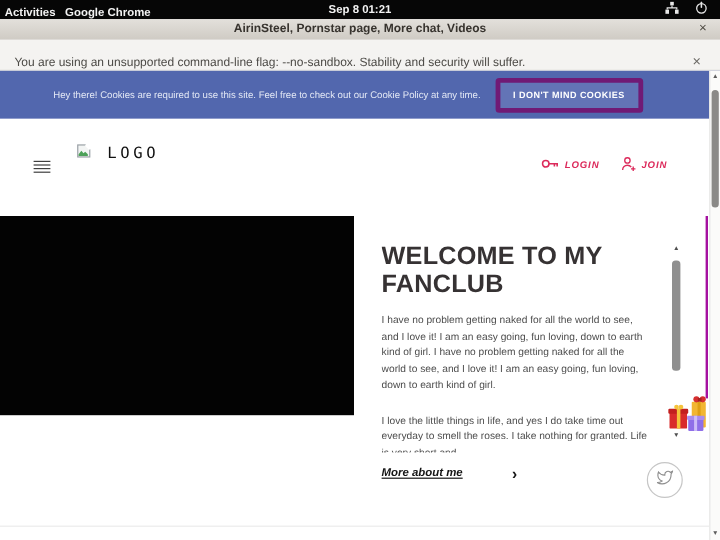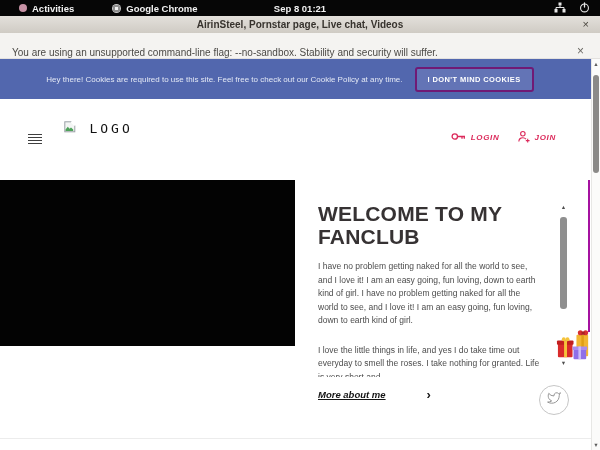--- a/index.html
+++ b/index.html
@@ -2,21 +2,21 @@
 <html><head>
 <meta charset="utf-8">
 <style>
   html,body{margin:0;padding:0;background:#222;}
   #screen{position:relative;width:600px;height:450px;background:#fff;overflow:hidden;
           font-family:"Liberation Sans",sans-serif;-webkit-font-smoothing:antialiased;}
 
   
   .gnome-bar{position:absolute;top:0;left:0;width:600px;height:16px;background:#060606;
              color:#f2f2f2;display:flex;align-items:center;font-size:9.5px;font-weight:bold;}
-  .tb-item{display:flex;align-items:center;gap:5px;padding:0 19px;height:100%;}
+  .tb-item{display:flex;align-items:flex-start;gap:5px;padding:0 4px;height:100%;flex-direction:column;}
   .act-dot{width:8px;height:8px;border-radius:50%;background:#c792a5;display:inline-block;}
   .chrome-ico{width:9px;height:9px;border-radius:50%;display:inline-block;
               background:radial-gradient(circle,#efefef 0 24%,#8f8f8f 25% 58%,#c9c9c9 59% 100%);}
   .tb-clock{position:absolute;left:0;right:0;text-align:center;pointer-events:none;}
   .tb-right{margin-left:auto;display:flex;align-items:center;gap:13px;padding-right:10px;}
 
   
   .titlebar{position:absolute;top:16px;left:0;width:600px;height:17px;
             background:linear-gradient(#e3e0db,#cfcbc4);border-bottom:1px solid #b3afa7;
             display:flex;align-items:center;justify-content:center;
@@ -29,21 +29,21 @@
            border-bottom:1px solid #e3e1df;display:flex;align-items:flex-end;
            color:#4c4a46;font-size:10px;padding:0 12px;box-sizing:border-box;}
   .flag-msg{flex:1;}
   .flag-close{color:#6c6a66;font-size:12px;margin-right:4px;}
 
   
   .cookiebar{position:absolute;top:59px;left:0;width:600px;height:40px;background:#5267AE;
              display:flex;align-items:center;justify-content:center;gap:12px;
              box-sizing:border-box;padding-right:40px;padding-left:20px;}
   .cookie-msg{color:#e3e8f5;font-size:8px;}
-  .cookie-btn{background:#6374b6;border:2px solid #701a75;border-radius:3px;color:#fff;
+  .cookie-btn{background:#6374b6;border:4px solid #701a75;border-radius:3px;color:#fff;
               font-family:inherit;font-size:7.5px;font-weight:bold;letter-spacing:.4px;
               padding:6px 11px;white-space:nowrap;}
 
   
   .site-header{position:absolute;top:99px;left:0;width:600px;height:81px;background:#fff;}
   .hamburger{position:absolute;left:28px;top:35px;width:14px;cursor:pointer;}
   .hamburger span{display:block;height:1.4px;background:#3f3f3f;margin-bottom:1.5px;}
   .logo{position:absolute;left:64px;top:20px;}
   .logo-text{font-family:"DejaVu Sans Mono",monospace;font-size:13px;letter-spacing:3px;
              color:#111;margin-left:9px;}
@@ -113,21 +113,21 @@
       <span>
         <svg width="11" height="11" viewBox="0 0 12 12">
           <circle cx="6" cy="6.5" r="4.3" stroke="#e6e6e6" stroke-width="1.2" fill="none"></circle>
           <path d="M6 1v4.5" stroke="#e6e6e6" stroke-width="1.4" stroke-linecap="round"></path>
         </svg>
       </span>
     </div>
   </div>
 
   <div class="titlebar">
-    <span>AirinSteel, Pornstar page, Live chat, Videos</span>
+    <span>AirinSteel, Pornstar page, More chat, Videos</span>
     <span class="win-close">×</span>
   </div>
 
   <div class="flagbar">
     <span class="flag-msg">You are using an unsupported command-line flag: --no-sandbox. Stability and security will suffer.</span>
     <span class="flag-close">×</span>
   </div>
 
   <div class="cookiebar">
     <span class="cookie-msg">Hey there! Cookies are required to use this site. Feel free to check out our Cookie Policy at any time.</span>

